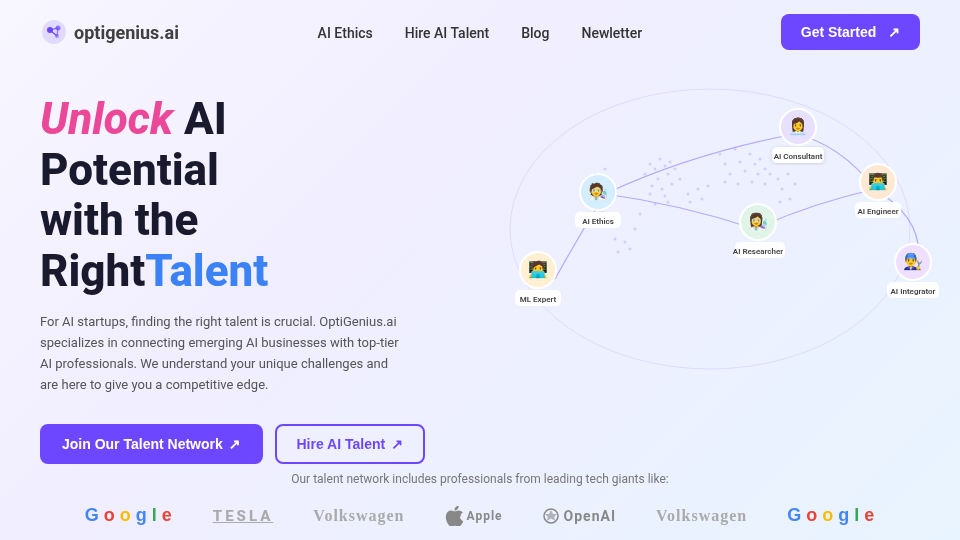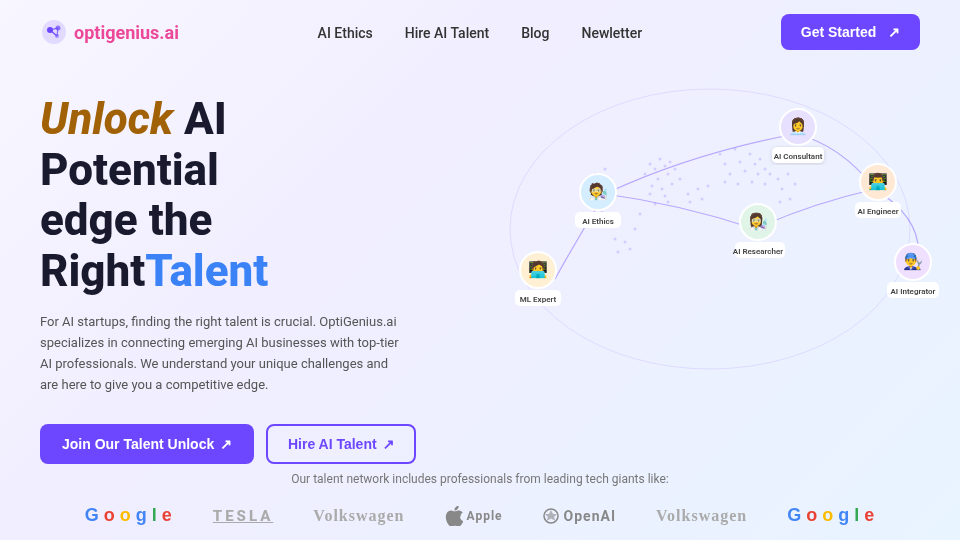--- a/index.html
+++ b/index.html
@@ -19,21 +19,21 @@
       justify-content: space-between;
       padding: 14px 40px;
       background: transparent;
     }
     .logo {
       display: flex;
       align-items: center;
       gap: 6px;
       font-weight: 700;
       font-size: 18px;
-      color: #ec4899;
+      color: #404040;
     }
     .logo-icon {
       width: 28px;
       height: 28px;
     }
     .nav-links {
       display: flex;
       gap: 32px;
       list-style: none;
     }
@@ -69,21 +69,21 @@
       padding-top: 10px;
     }
     .hero-title {
       font-size: 44px;
       font-weight: 800;
       line-height: 1.15;
       color: #1a1a2e;
       margin-bottom: 16px;
     }
     .hero-title .unlock {
-      color: #a16207;
+      color: #ec4899;
       font-style: italic;
     }
     .hero-title .right-talent .right {
       color: #1a1a2e;
     }
     .hero-title .right-talent .talent {
       color: #3b82f6;
     }
     .hero-desc {
       font-size: 13px;
@@ -209,29 +209,29 @@
     <span>↗</span>
   </button>
 </nav>
 
 <section class="hero">
   <div class="hero-left">
     <h1 class="hero-title">
       <span class="unlock">Unlock</span>
       <span>AI</span><br>
       <span>Potential</span><br>
-      <span>edge the</span><br>
+      <span>with the</span><br>
       <span class="right-talent">
         <span class="right">Right</span><span class="talent">Talent</span>
       </span>
     </h1>
     <p class="hero-desc">For AI startups, finding the right talent is crucial. OptiGenius.ai specializes in connecting emerging AI businesses with top-tier AI professionals. We understand your unique challenges and are here to give you a competitive edge.</p>
     <div class="hero-buttons">
       <button class="btn-primary">
-        <span>Join Our Talent Unlock</span>
+        <span>Join Our Talent Network</span>
         <span>↗</span>
       </button>
       <button class="btn-secondary">
         <span>Hire AI Talent</span>
         <span>↗</span>
       </button>
     </div>
   </div>
 
   <div class="hero-right">

